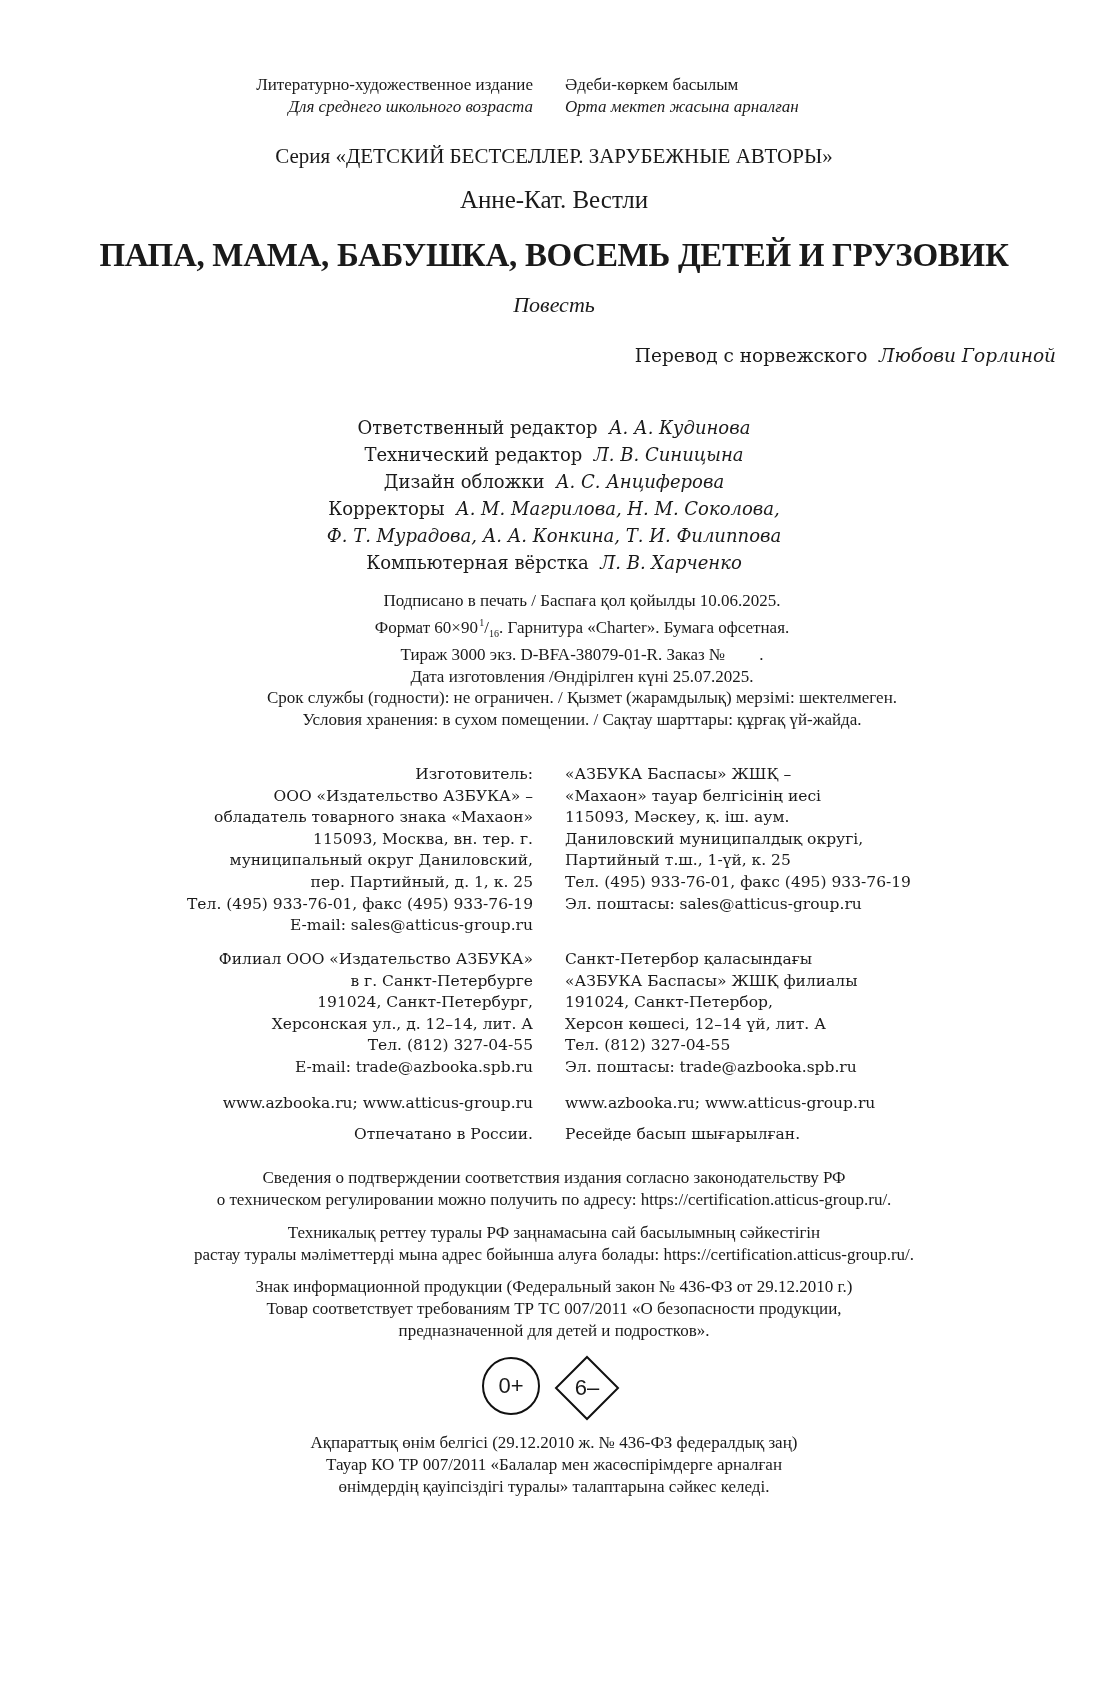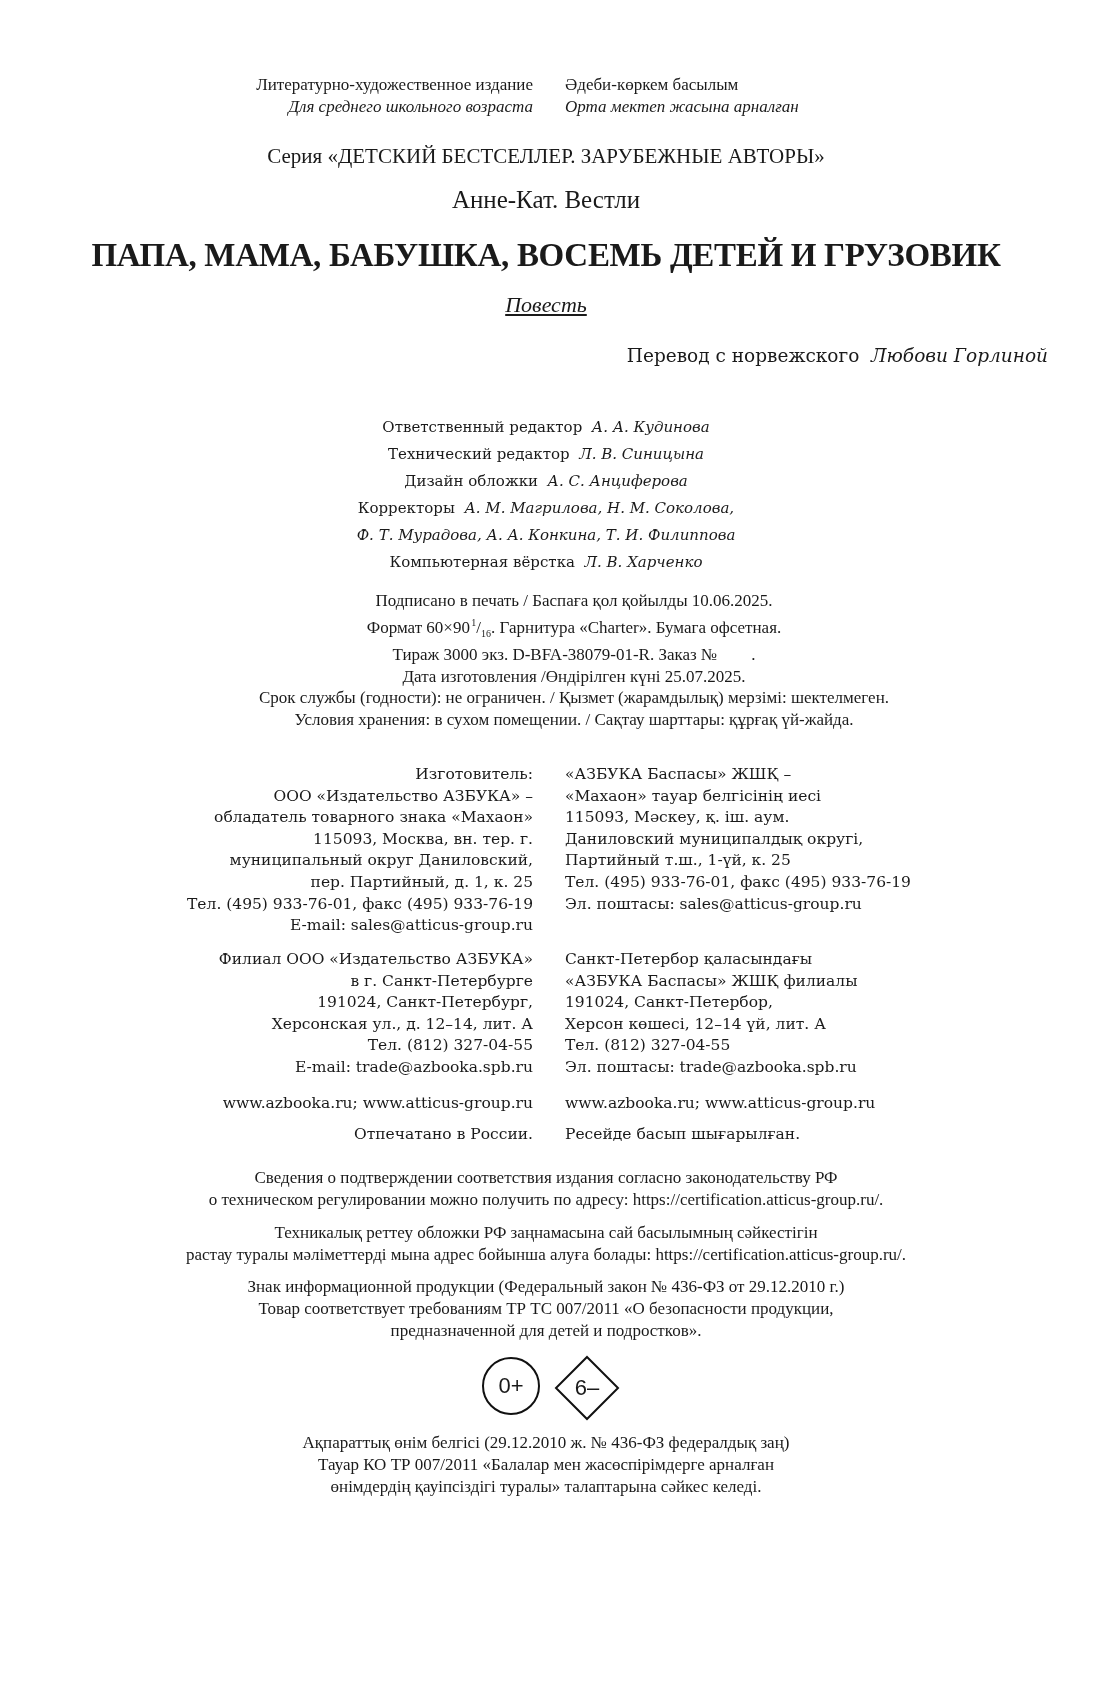--- a/index.html
+++ b/index.html
@@ -1,35 +1,35 @@
 <!DOCTYPE html>
 <html><head>
 <meta charset="utf-8">
 <style>
   html, body { margin:0; padding:0; background:#ffffff; }
   body { width:1100px; height:1690px; position:relative; overflow:hidden; color:#1a1a1a;
          font-family:"DejaVu Serif", serif; }
-  .abs { position:absolute; left:0; width:1004px;padding-left:44px; }
+  .abs { position:absolute; left:8px; width:1004px;padding-left:44px; }
   .center { text-align:center; }
   .row2 { position:absolute; left:0; width:1100px; }
   .row2 .l { position:absolute; right:567px; text-align:right; white-space:nowrap; }
   .row2 .r { position:absolute; left:565px; text-align:left; white-space:nowrap; }
   .line { display:block; white-space:nowrap; }
   i, .it { font-style:italic; }
 
   
   .hdr { font-family:"Liberation Serif", serif; font-size:17px; line-height:22px; }
   .series { font-family:"Liberation Serif", serif; font-size:21px; }
   .author { font-family:"Liberation Serif", serif; font-size:25px; }
   .title { font-family:"Liberation Serif", serif; font-size:33px; font-weight:bold; letter-spacing:-0.3px; }
   .genre { font-family:"Liberation Serif", serif; font-size:22px; font-style:italic; }
 
   
   .credits { font-family:"DejaVu Serif", serif; font-size:18.5px; line-height:26.5px;text-align:right; }
-  .credits2 { font-family:"DejaVu Serif", serif; font-size:15px; line-height:27px; }
+  .credits2 { font-family:"DejaVu Serif", serif; font-size:18px; line-height:27px; }
 
   
   .imprint { font-family:"Liberation Serif", serif; font-size:17px; line-height:21.6px;margin-left:28px; }
   sup.f, sub.f { font-size:10px; }
 
   
   .addr { font-family:"DejaVu Serif", serif; font-size:15.5px; line-height:21.6px; }
 
   
   .legal { font-family:"Liberation Serif", serif; font-size:17px; line-height:22px; }
@@ -54,21 +54,21 @@
   </div>
   <div class="r">
     <span class="line">Әдеби-көркем басылым</span>
     <span class="line it">Орта мектеп жасына арналған</span>
   </div>
 </div>
 
 <div class="abs center series" style="top:144px;">Серия «ДЕТСКИЙ БЕСТСЕЛЛЕР. ЗАРУБЕЖНЫЕ АВТОРЫ»</div>
 <div class="abs center author" style="top:186px;">Анне-Кат. Вестли</div>
 <div class="abs center title" style="top:237px;">ПАПА, МАМА, БАБУШКА, ВОСЕМЬ ДЕТЕЙ И ГРУЗОВИК</div>
-<div class="abs center genre" style="top:292px;text-decoration:underline;">Повесть</div>
+<div class="abs center genre" style="top:292px;">Повесть</div>
 
 <div class="abs center credits" style="top:343px;">
   <div>
     <span>Перевод с норвежского</span>&nbsp;
     <i>Любови Горлиной</i>
   </div>
 </div>
 
 <div class="abs center credits2" style="top:414px;">
   <div>
@@ -164,21 +164,21 @@
   <div class="r">
       <span class="line">Ресейде басып шығарылған.</span>
     </div>
 </div>
 
 <div class="abs center legal" style="top:1167px;">
   <div>Сведения о подтверждении соответствия издания согласно законодательству РФ</div>
   <div>о техническом регулировании можно получить по адресу: https://certification.atticus-group.ru/.</div>
 </div>
 <div class="abs center legal" style="top:1222px;">
-  <div>Техникалық реттеу обложки РФ заңнамасына сай басылымның сәйкестігін</div>
+  <div>Техникалық реттеу туралы РФ заңнамасына сай басылымның сәйкестігін</div>
   <div>растау туралы мәліметтерді мына адрес бойынша алуға болады: https://certification.atticus-group.ru/.</div>
 </div>
 
 <div class="abs center legal" style="top:1276px;">
   <div>Знак информационной продукции (Федеральный закон № 436-ФЗ от 29.12.2010 г.)</div>
   <div>Товар соответствует требованиям ТР ТС 007/2011 «О безопасности продукции,</div>
   <div>предназначенной для детей и подростков».</div>
 </div>
 
 <div class="badges">

